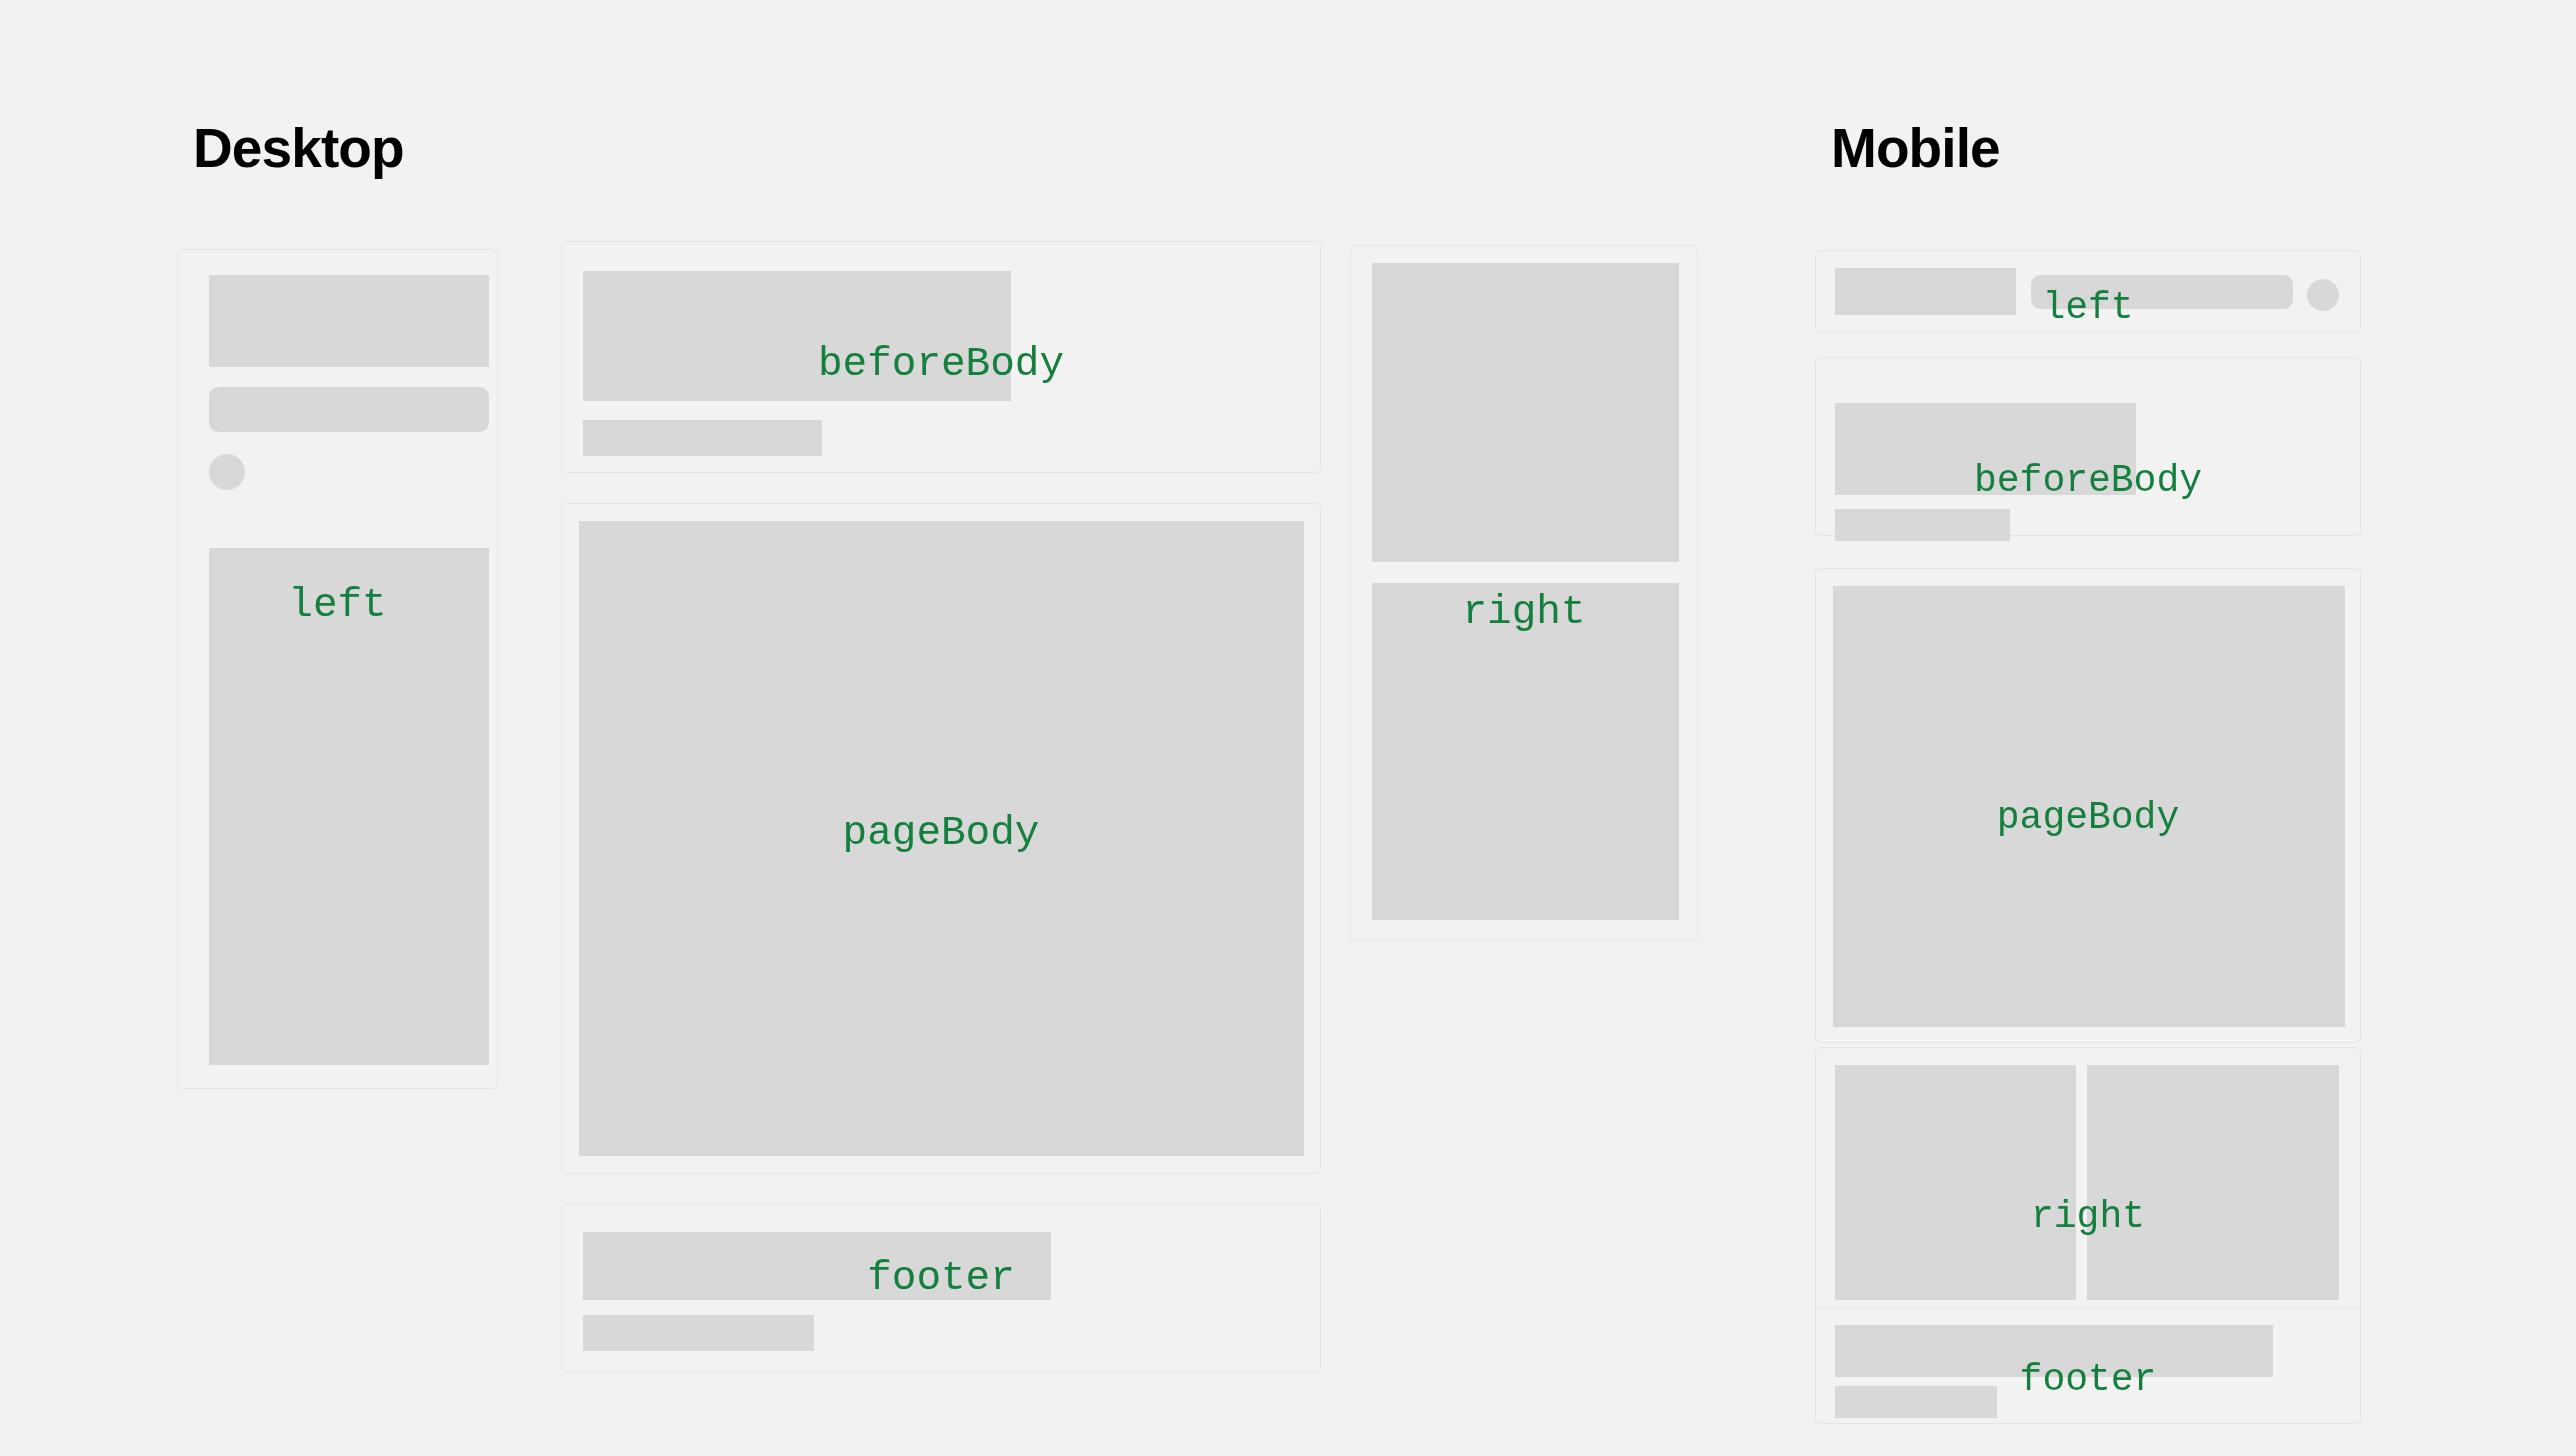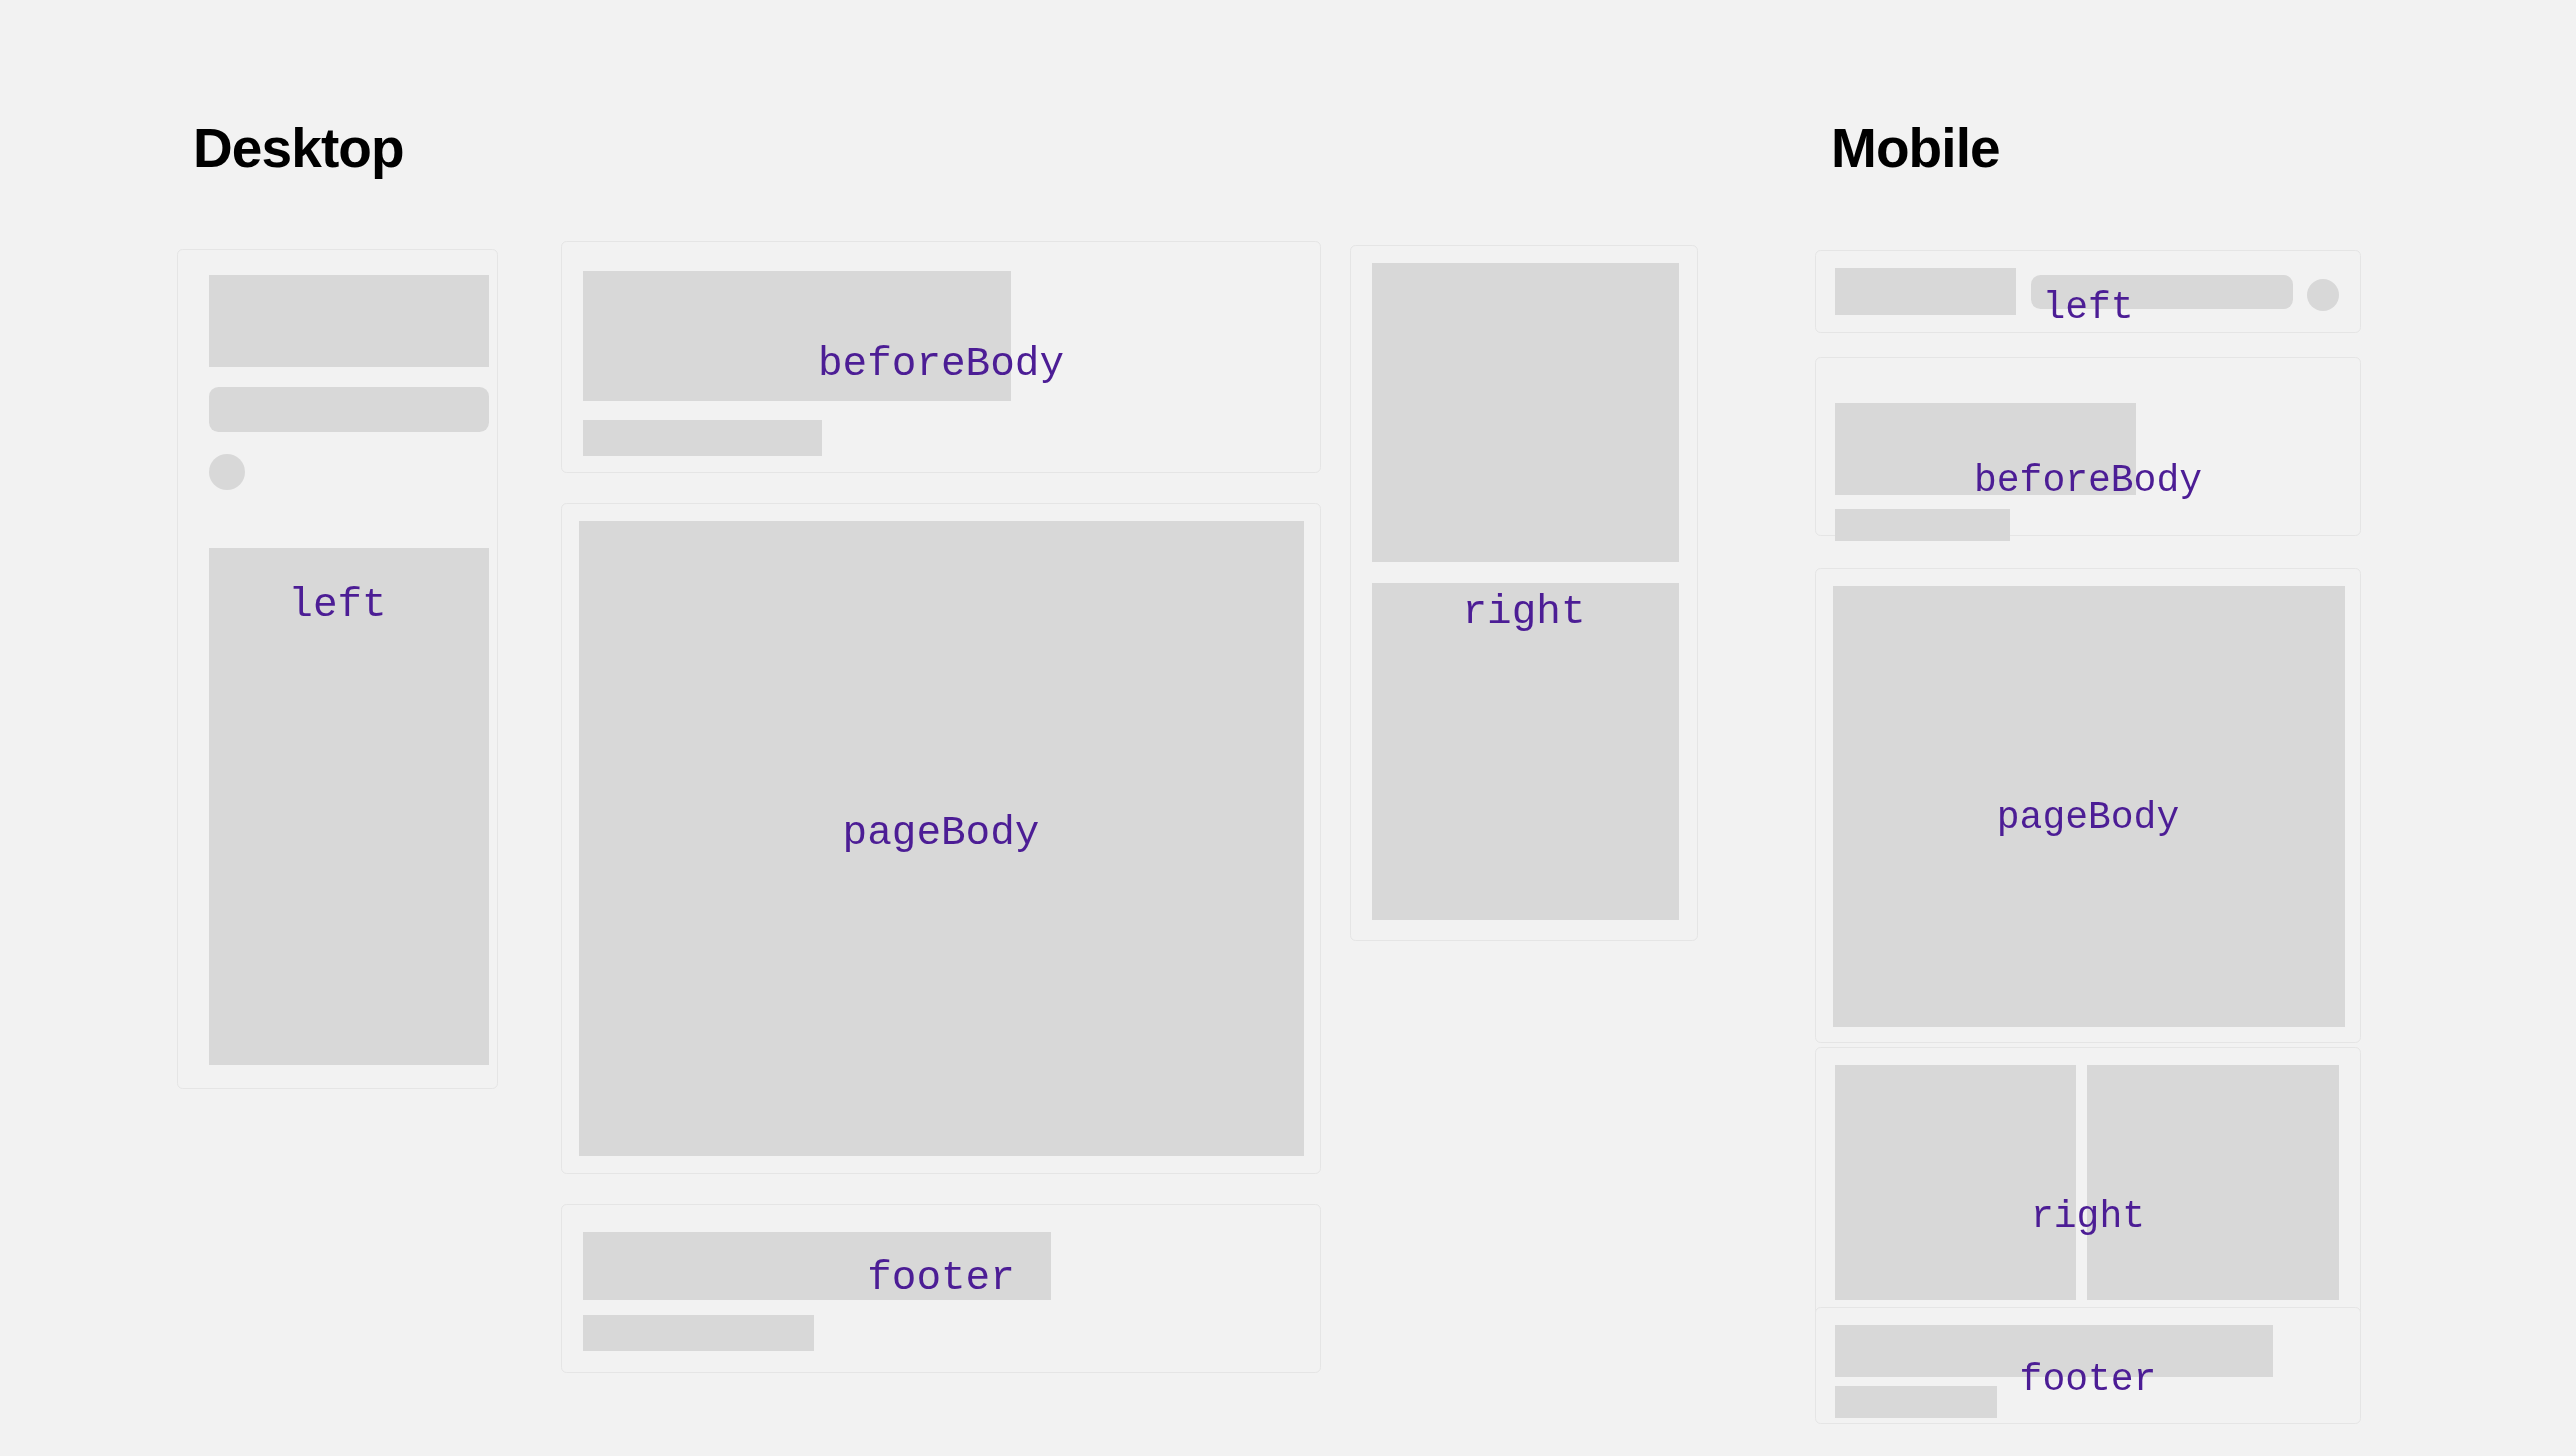--- a/index.html
+++ b/index.html
@@ -36,21 +36,21 @@
     position: absolute;
     background: #d8d8d8;
   }
   .blk.rounded { border-radius: 9.4px; }
   .blk.circle  { border-radius: 50%; }
 
   
   .slot-label {
     position: absolute;
     font-family: "Liberation Mono", "DejaVu Sans Mono", monospace;
-    color: #4c1d95;
+    color: #15803d;
     text-align: center;
     white-space: nowrap;
     pointer-events: none;
     z-index: 5;
   }
 </style>
 </head>
 <body>
 
 <div class="page">

